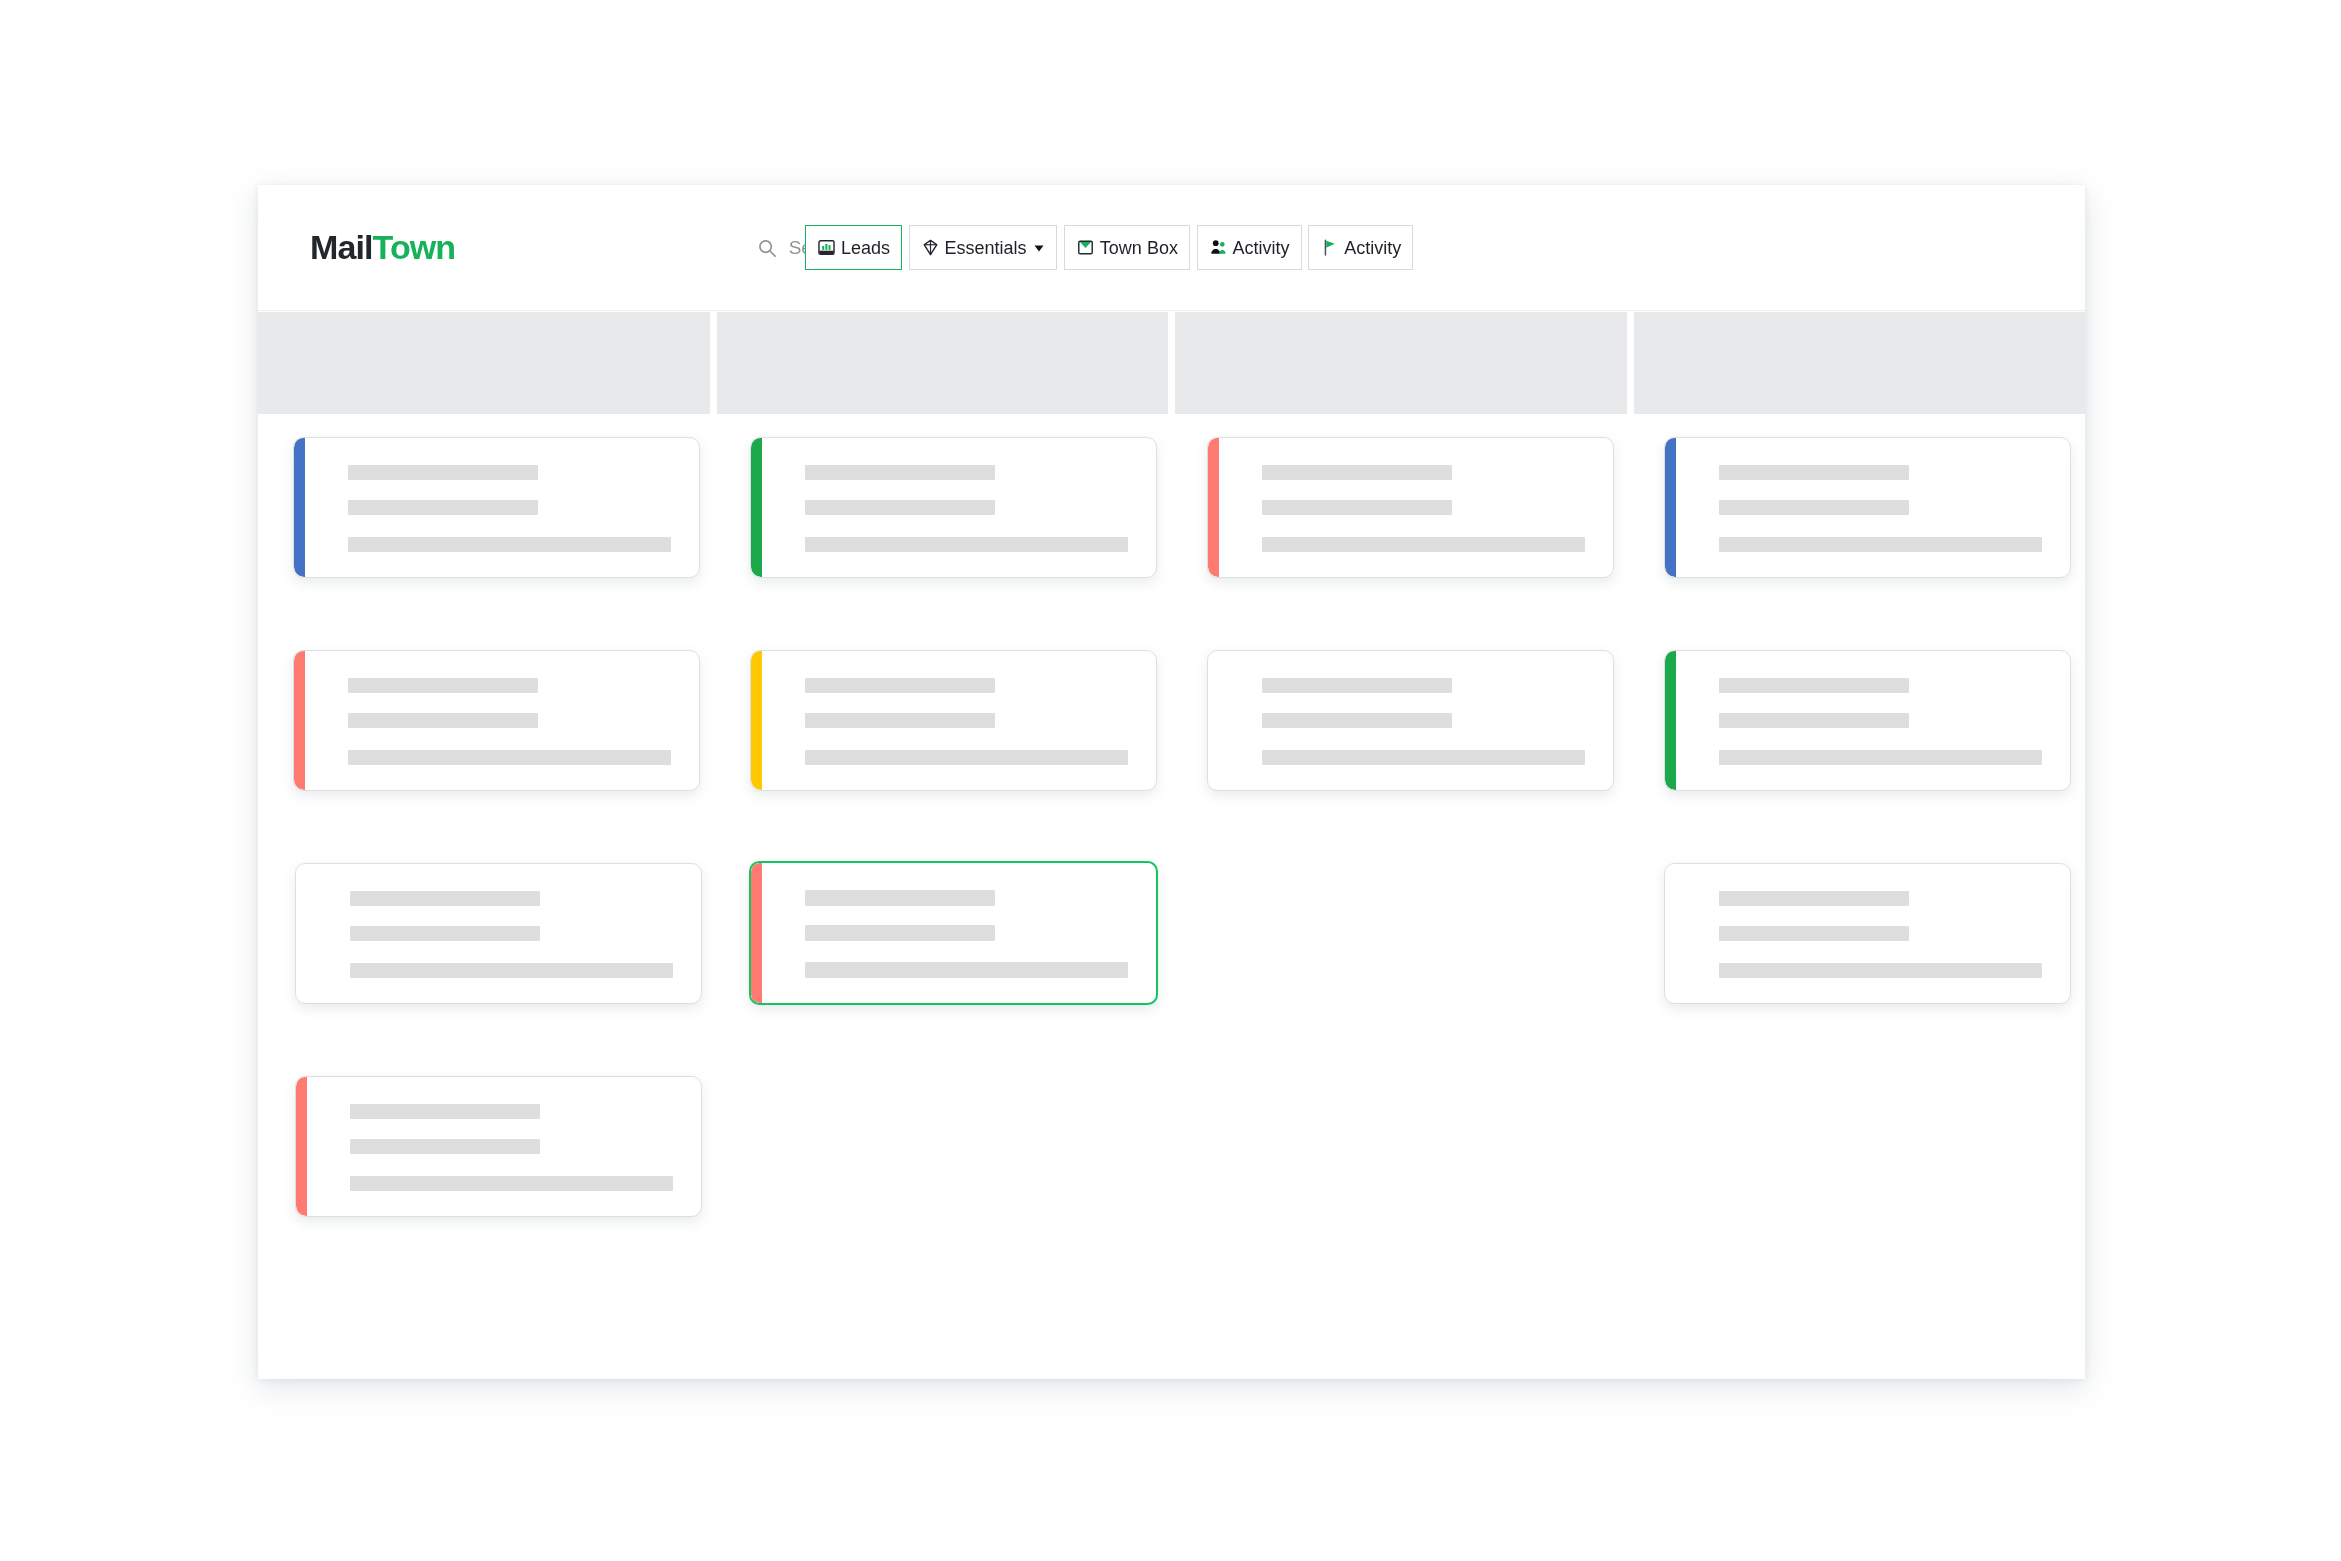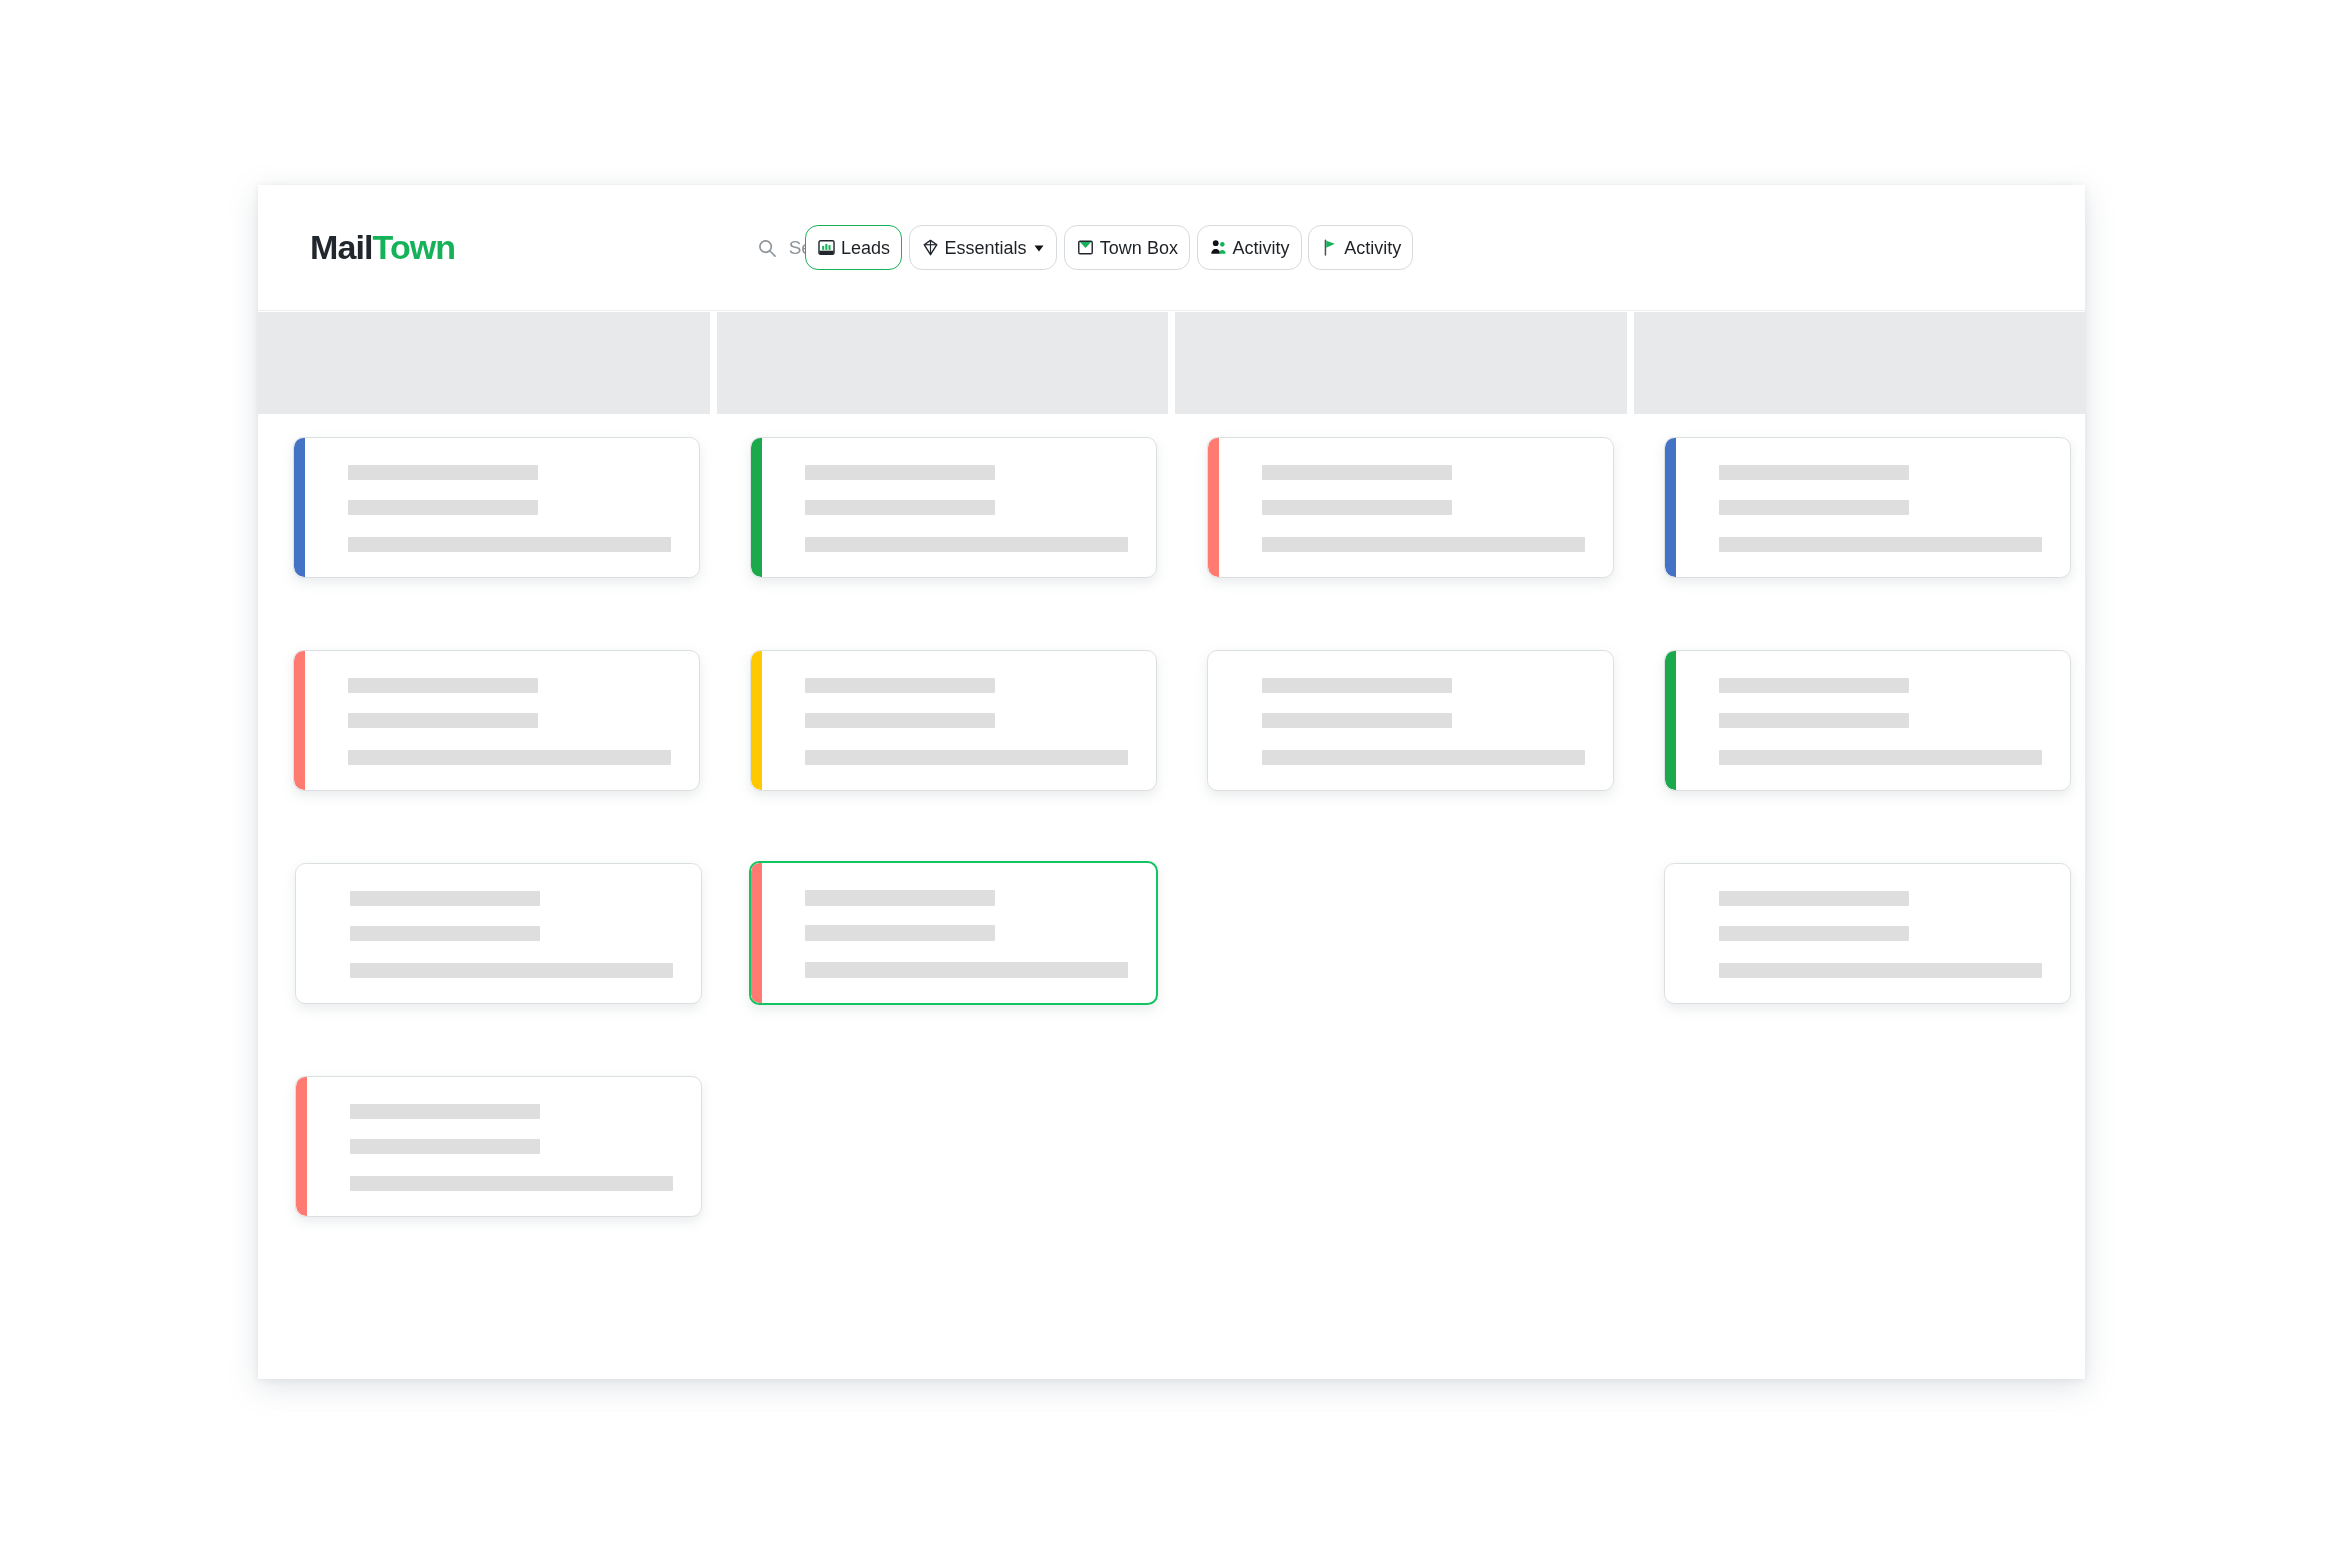--- a/index.html
+++ b/index.html
@@ -83,21 +83,21 @@
     gap: 6.6px;
   }
   .nav-pill {
     display: flex;
     align-items: center;
     gap: 4.7px;
     height: 45px;
     padding: 0 11.2px;
     background: #ffffff;
     border: 0.9px solid #d6dadd;
-    border-radius: 13px;
+    border-radius: 0;
     font-size: 18px;
     color: #1d2126;
     white-space: nowrap;
     cursor: pointer;
   }
   .nav-pill.active { border-color: #16b25a; }
   .nav-pill .p-icon { width: 19px; height: 19px; display: block; flex: 0 0 auto; }
   .nav-pill .p-label { line-height: 1; }
   .nav-pill .p-caret { width: 12px; height: 12px; display: block; margin-left: 1.9px; }
 

